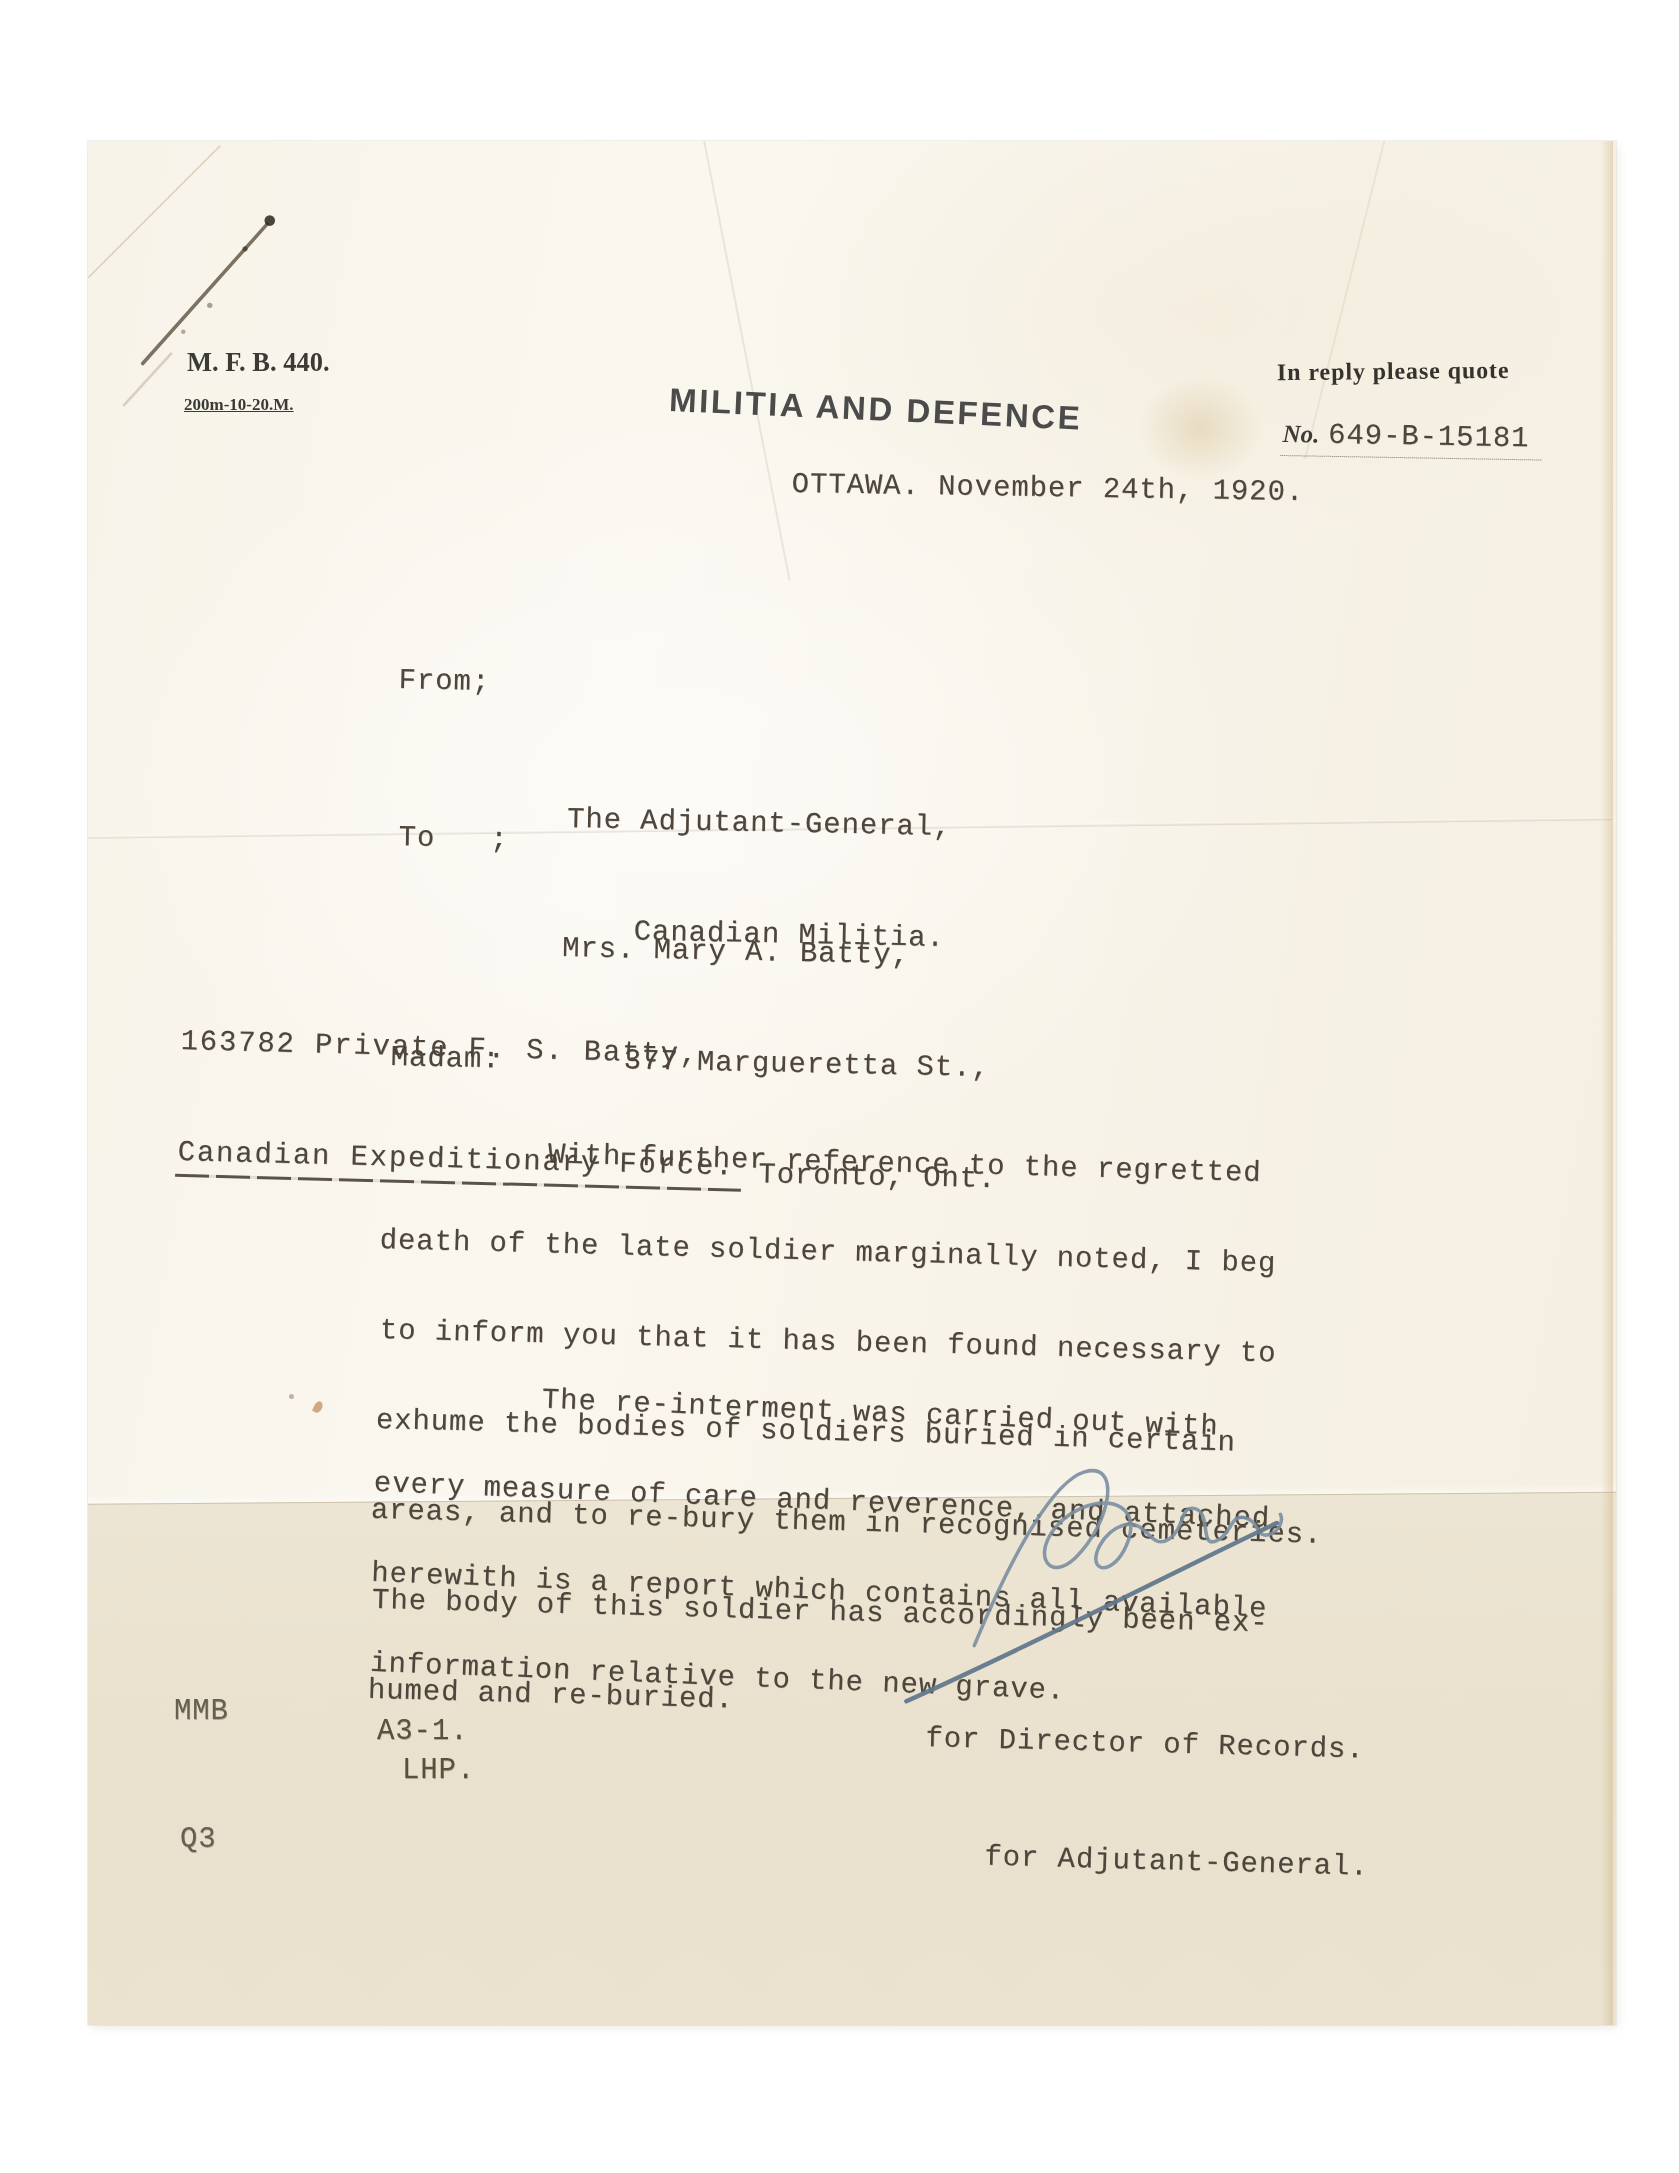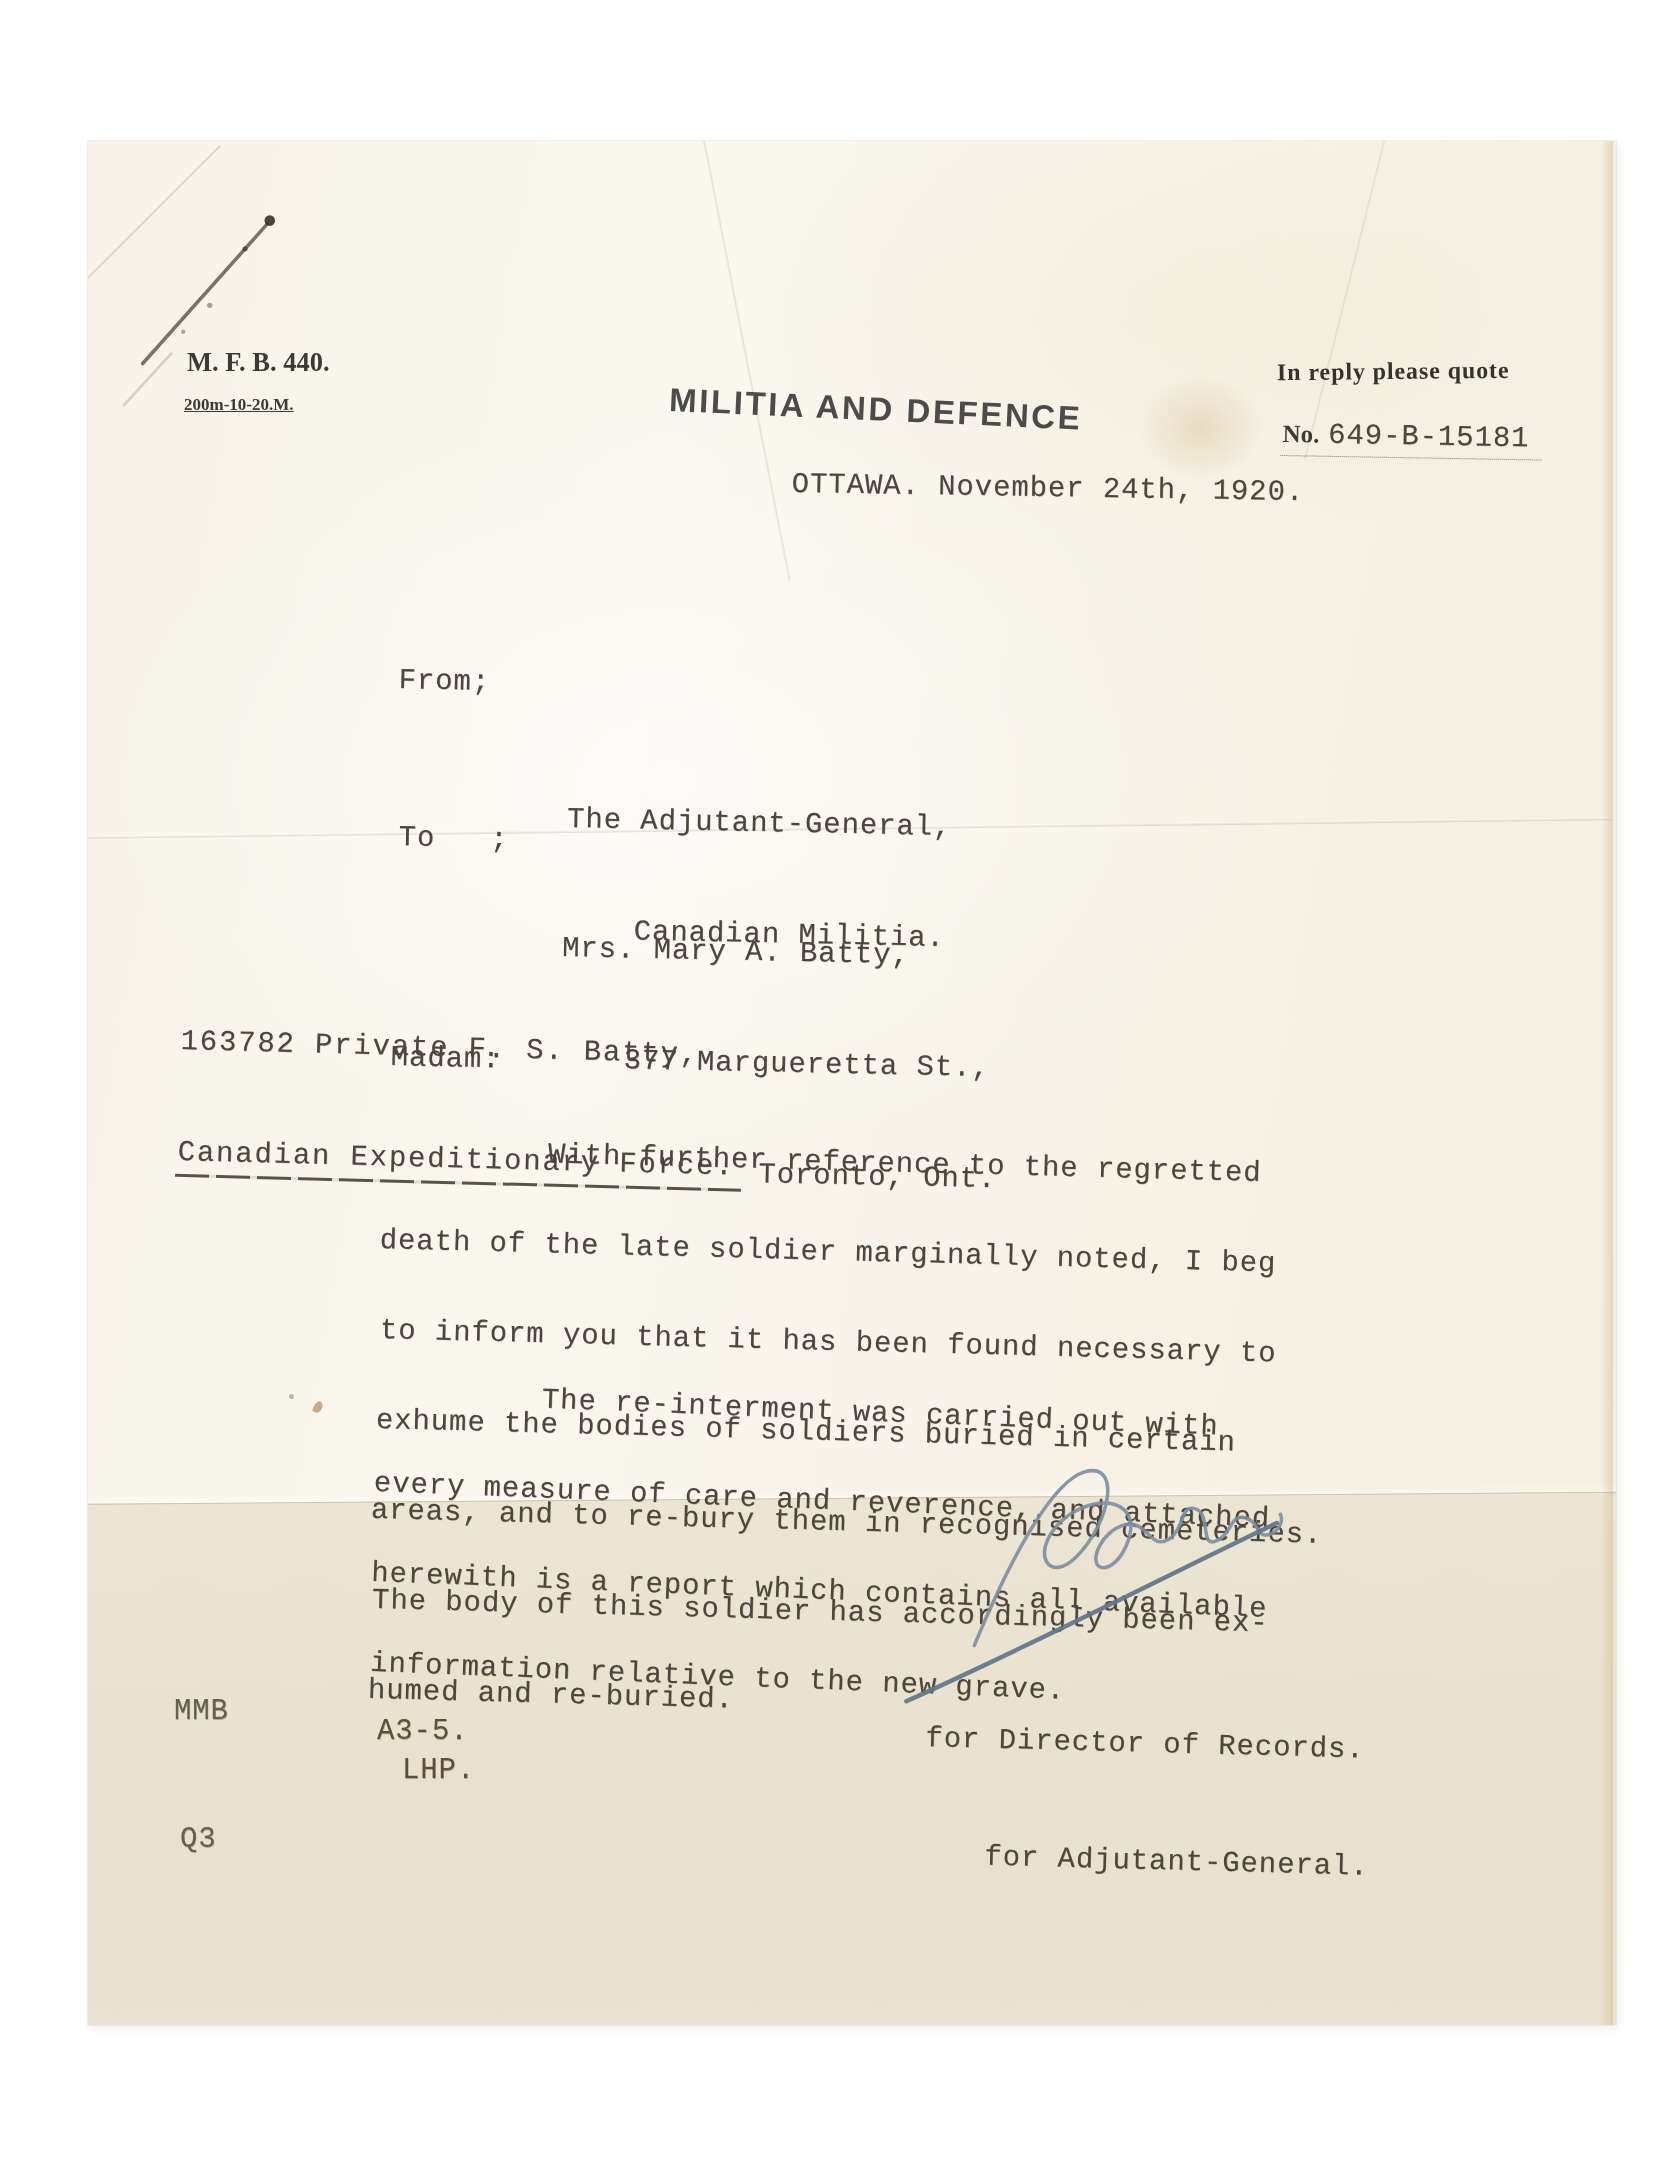--- a/index.html
+++ b/index.html
@@ -51,21 +51,21 @@
   .ml228{margin-left:201px;}
   .ml78{margin-left:69px;}
   .ml70{margin-left:62px;}
   .dept{font-family:"Liberation Sans","DejaVu Sans",sans-serif;font-weight:bold;
         font-size:33px;letter-spacing:2.6px;color:#4b4b4b;
         transform:rotate(2.6deg);transform-origin:0 0;}
   .reply{font-size:24px;letter-spacing:0.9px;color:#35332e;transform:rotate(-0.6deg);}
   .fileno-row{display:flex;align-items:baseline;gap:8.8px;
         border-bottom:1.8px dotted rgba(105,95,75,.85);padding:0 12.4px 3.5px 1.8px;
         transform:rotate(1.0deg);transform-origin:0 0;}
-  .fileno-label{font-size:25px;color:#3e3c37;}
+  .fileno-label{font-size:25px;color:#3e3c37;font-style:italic;}
   .fileno{font-size:29px;}
   .subject2{position:relative;letter-spacing:1.8px;}
   .subject2::after{content:"";position:absolute;left:-1.8px;right:-7px;bottom:-6.2px;height:3.5px;
         background:repeating-linear-gradient(90deg, rgba(62,54,44,.85) 0 34px, rgba(62,54,44,.12) 34px 41px);}
   .ref-brown{color:#5b5138;}
   .ref-gray{color:#665f52;}
   .sig-svg{position:absolute;left:776px;top:1306px;width:494px;height:265px;z-index:4;}
   .corner-svg{position:absolute;left:0;top:0;width:300px;height:318px;z-index:2;}
 </style>
 </head>
@@ -145,20 +145,20 @@
                C322,82 324,118 346,104 C364,92 358,64 376,70 C394,76 380,115 400,106
                C418,98 414,76 432,80 C449,84 444,106 462,98 C470,94 476,84 472,76" stroke="#7a8ea1" stroke-width="4" fill="none" stroke-linecap="round" opacity="0.9"></path>
       <path d="M468,86 C350,142 200,220 48,288" stroke="#62788c" stroke-width="5" fill="none" stroke-linecap="round" opacity="0.95"></path>
     </svg>
 
     <div class="blk t rot15" style="left:840px;top:1500px;font-size:29px;line-height:39px;">
       <div>for Director of Records.</div>
       <div class="ml70">for Adjutant-General.</div>
     </div>
 
-    <div class="blk t ref-brown" style="left:289px;top:1574px;font-size:29px;">A3-5.</div>
+    <div class="blk t ref-brown" style="left:289px;top:1574px;font-size:29px;">A3-1.</div>
     <div class="blk t ref-brown" style="left:286px;top:1613px;font-size:29px;margin-left:28px;">LHP.</div>
     <div class="blk t ref-gray" style="left:86px;top:1554px;font-size:29px;">MMB</div>
     <div class="blk t ref-gray" style="left:92px;top:1682px;font-size:29px;">Q3</div>
 
   </div>
 </div>
 
 
 </body></html>

